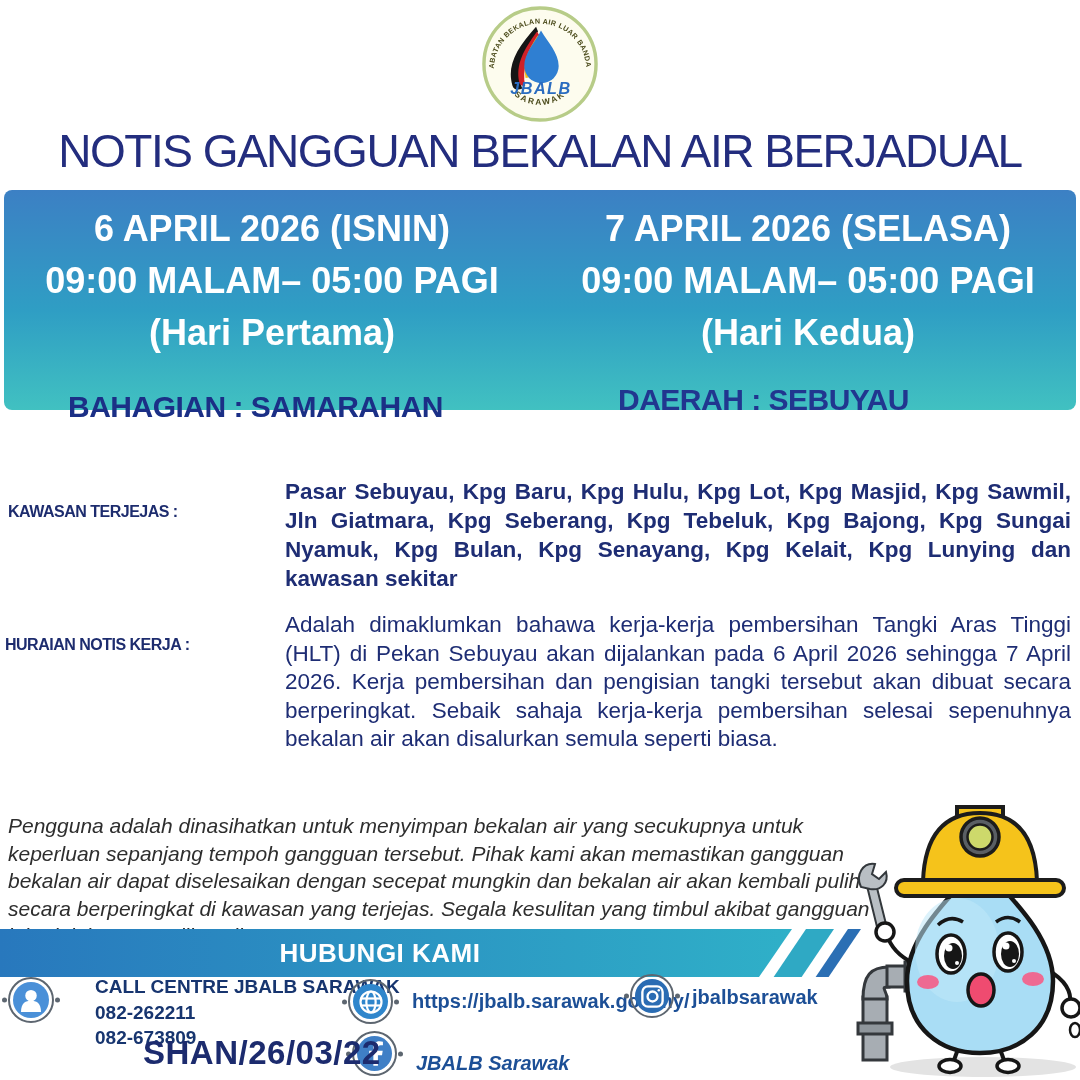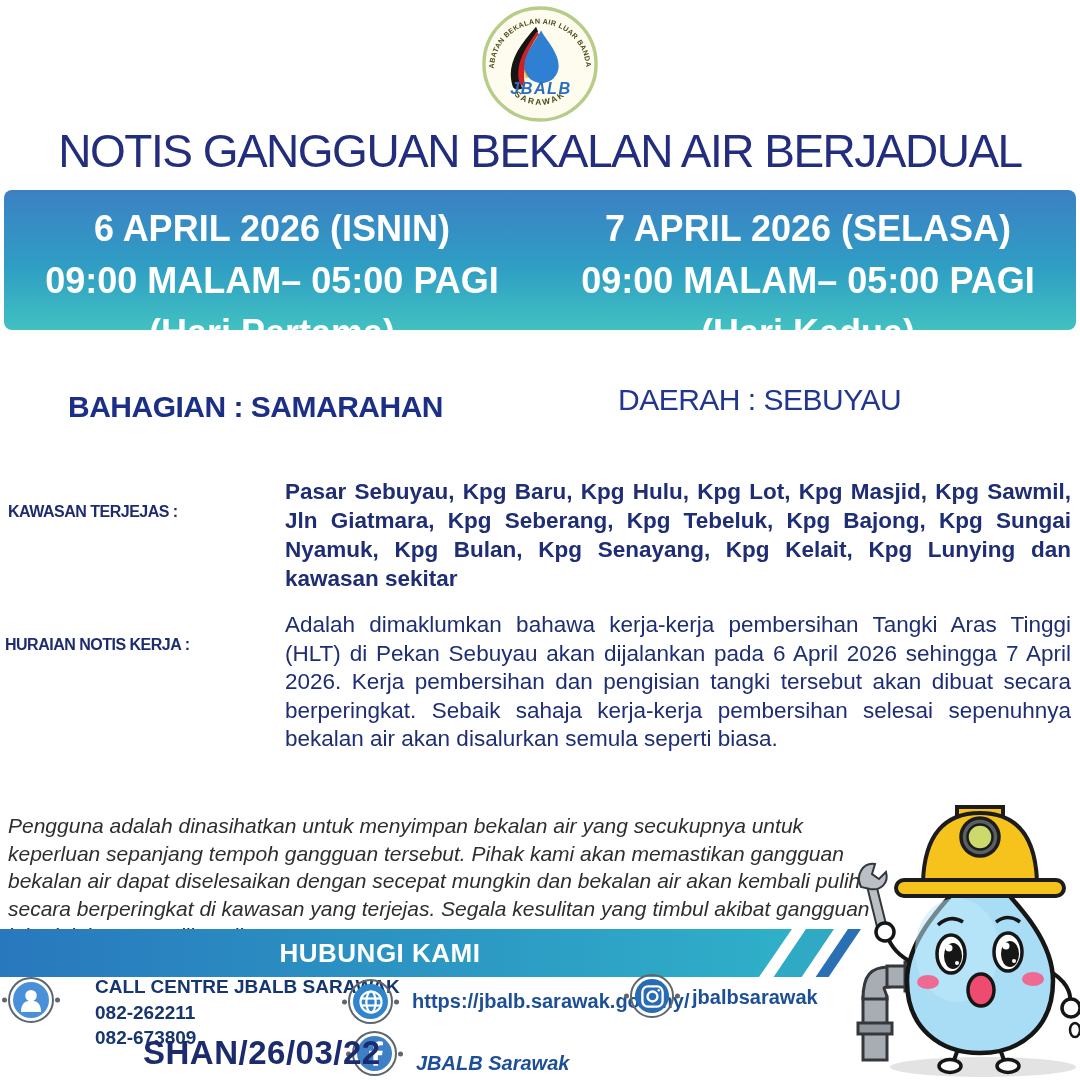--- a/index.html
+++ b/index.html
@@ -5,29 +5,29 @@
   html,body{margin:0;padding:0;background:#ffffff;}
   .canvas{position:relative;width:1080px;height:1080px;background:#ffffff;overflow:hidden;
           font-family:"Liberation Sans",sans-serif;}
   .abs{position:absolute;}
 
   
   .main-title{left:0;top:124px;width:1080px;text-align:center;font-weight:normal;
               font-size:46px;letter-spacing:-1.5px;color:#232d7e;white-space:nowrap;}
 
   
-  .sched-banner{left:4px;top:190px;width:1072px;height:140px;border-radius:8px;
+  .sched-banner{left:4px;top:190px;width:1072px;height:220px;border-radius:8px;
                 background:linear-gradient(180deg,#3c80c4 0%,#2f9ec4 55%,#41c1c1 100%);
                 display:flex;}
   .sched-col{width:50%;text-align:center;color:#ffffff;font-weight:bold;font-size:36px;
              line-height:52px;padding-top:13px;box-sizing:border-box;}
 
   
   .loc-bahagian{left:68px;top:390px;font-size:30px;font-weight:bold;color:#1b2f86;letter-spacing:-0.5px;}
-  .loc-daerah{left:618px;top:383px;font-size:30px;font-weight:normal;color:#21368f;letter-spacing:-0.5px;}
+  .loc-daerah{left:618px;top:383px;font-size:30px;font-weight:bold;color:#21368f;letter-spacing:-0.5px;}
 
   
   .sec-label{font-size:16px;font-weight:bold;color:#1d2c6e;letter-spacing:-0.5px;white-space:nowrap;}
   .kawasan-label{left:8px;top:503px;}
   .kawasan-text{left:285px;top:477px;width:786px;font-size:22.5px;font-weight:bold;color:#1e2d74;
                 line-height:29px;text-align:justify;}
   .huraian-label{left:5px;top:636px;}
   .huraian-text{left:285px;top:611px;width:786px;font-size:22.5px;color:#1e2d74;
                 line-height:28.5px;text-align:justify;}
 

